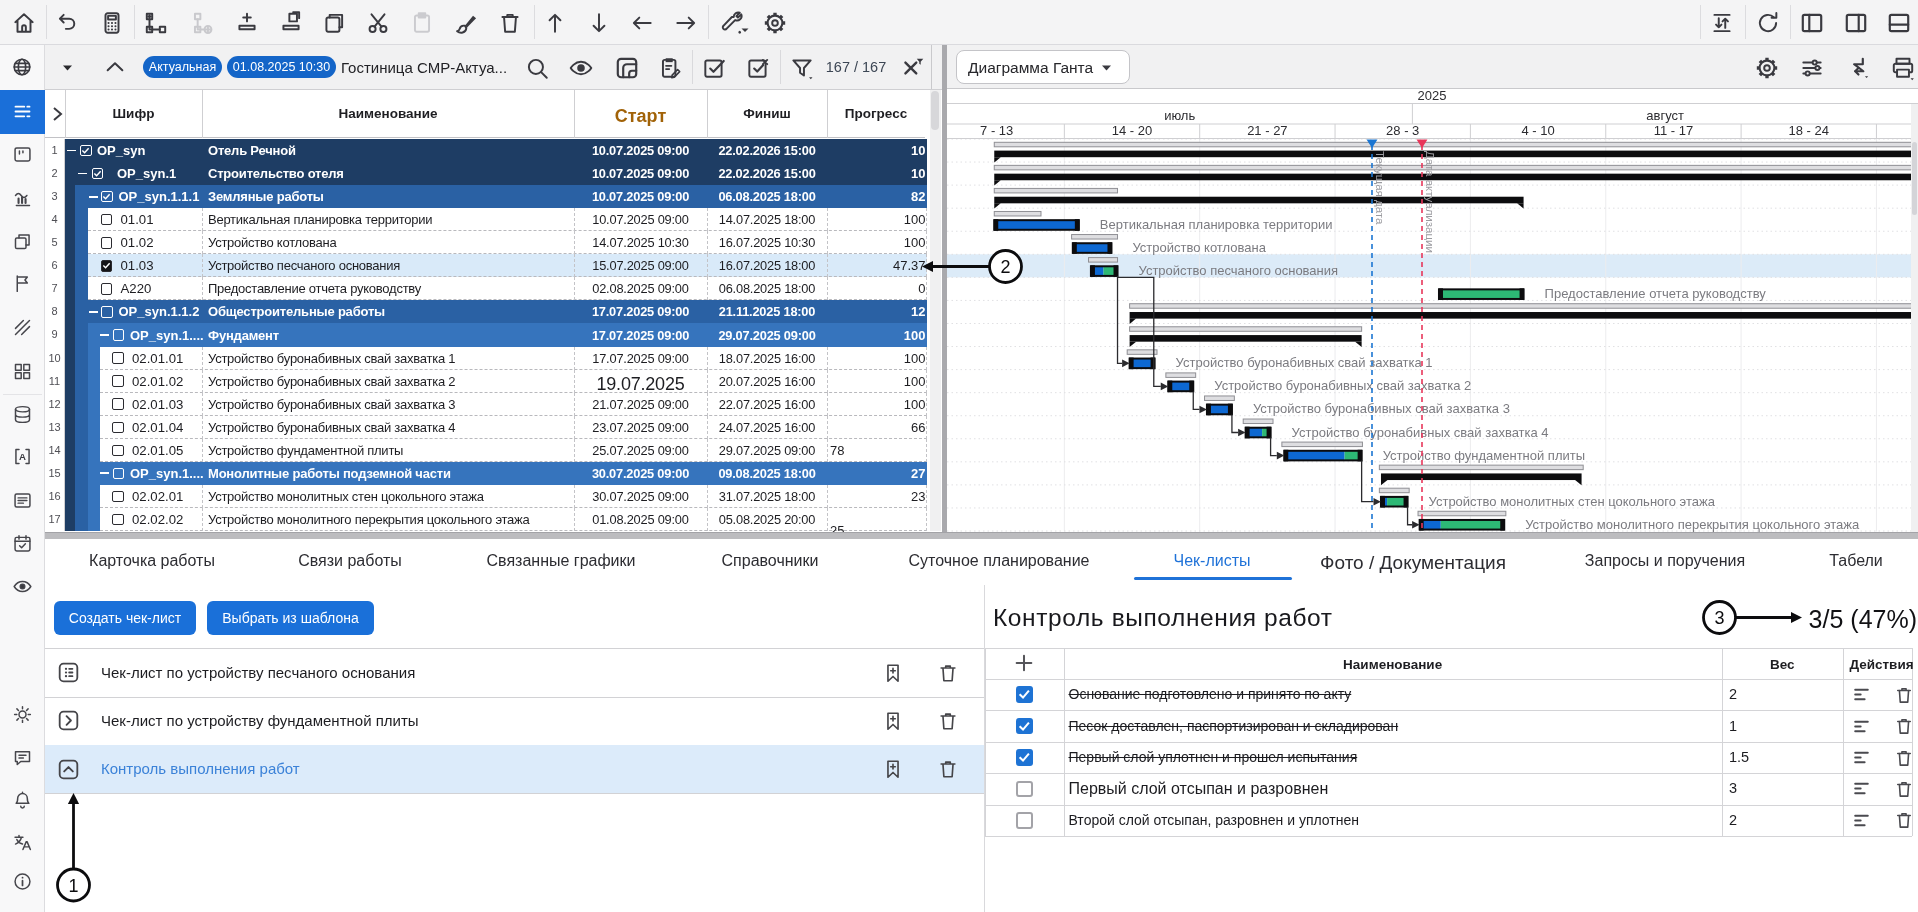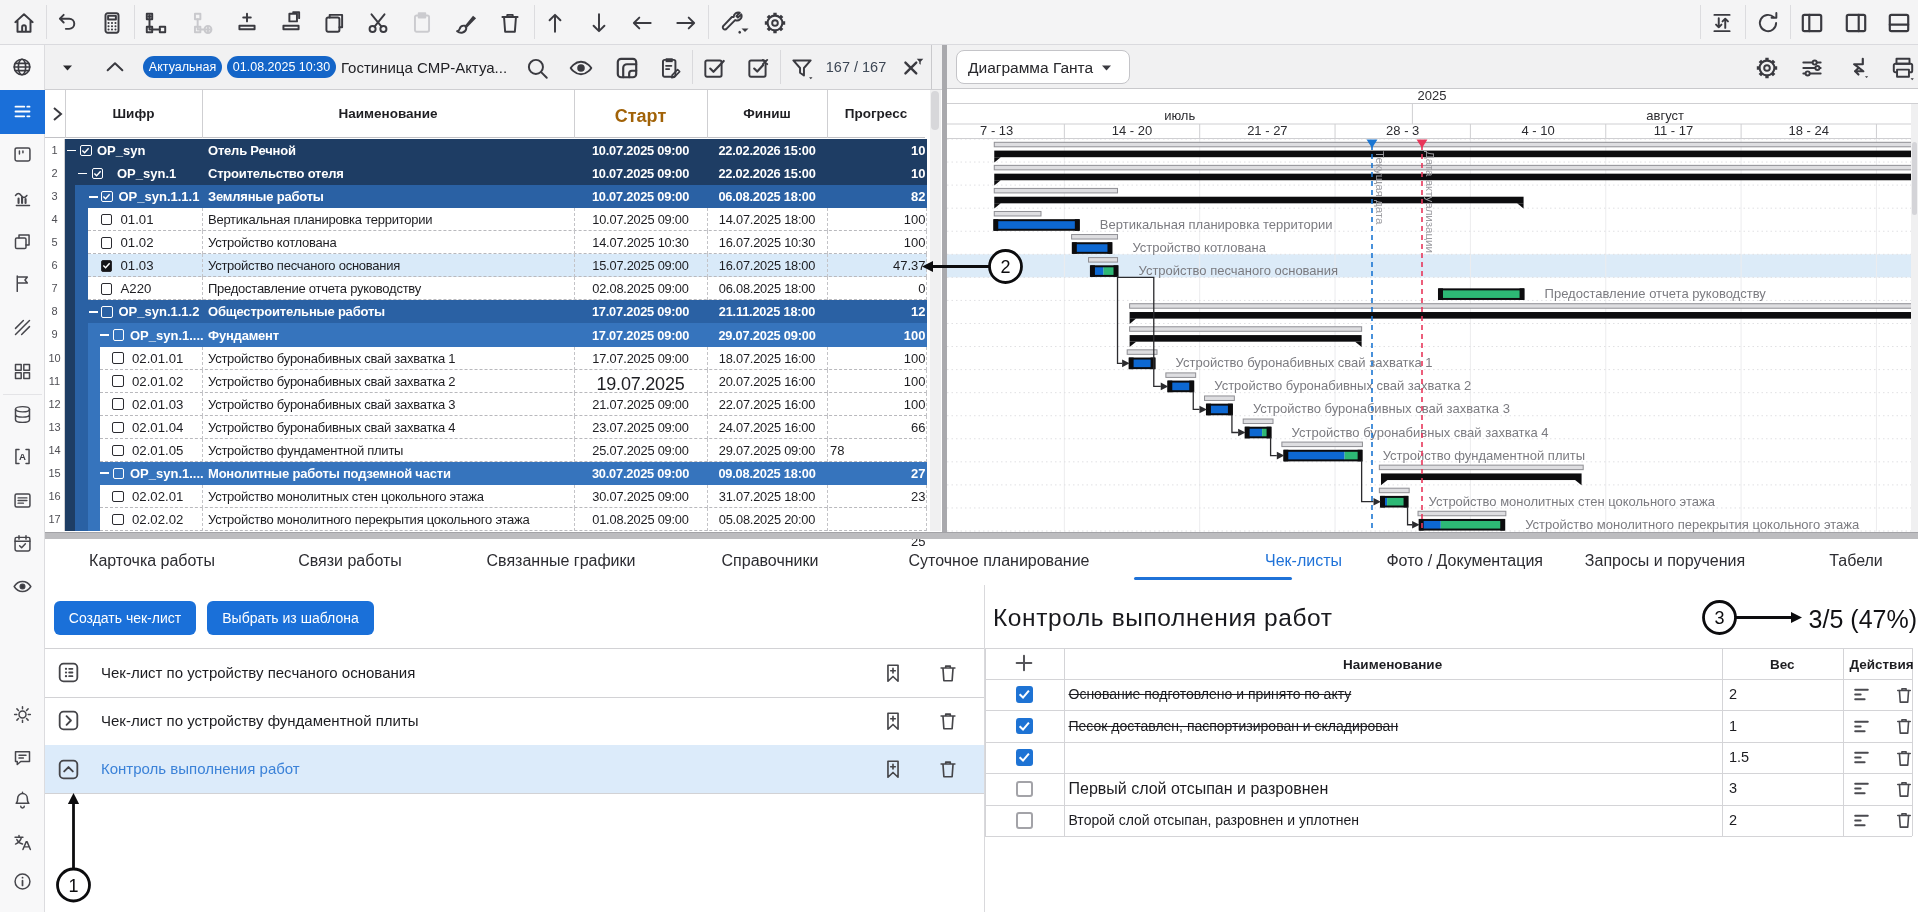--- a/index.html
+++ b/index.html
@@ -527,21 +527,21 @@
 <div class="a" style="left:202px;top:507.96px;width:1px;height:23.06px;border-left:1px dashed #c3c3c7"></div>
 <div class="a" style="left:574px;top:507.96px;width:1px;height:23.06px;border-left:1px dashed #c3c3c7"></div>
 <div class="a" style="left:707px;top:507.96px;width:1px;height:23.06px;border-left:1px dashed #c3c3c7"></div>
 <div class="a" style="left:827px;top:507.96px;width:1px;height:23.06px;border-left:1px dashed #c3c3c7"></div>
 <div class="a" style="left:926.2px;top:507.96px;width:1px;height:23.06px;border-left:1px dashed #c3c3c7"></div>
 <div class="a" style="left:112px;top:513.74px;width:11.5px;height:11.5px;border:1.5px solid #2b2b30;border-radius:2px;"></div>
 <div class="a" style="left:132px;top:511.99px;width:80px;height:15px;font-size:13.2px;color:#1d1d21">02.02.02</div>
 <div class="a" style="left:208px;top:511.99px;width:360px;height:15px;font-size:13px;letter-spacing:-0.25px;color:#1d1d21;white-space:nowrap;overflow:hidden">Устройство монолитного перекрытия цокольного этажа</div>
 <div class="a" style="left:574px;top:511.99px;width:133px;height:15px;font-size:12.8px;letter-spacing:-0.2px;color:#1d1d21;text-align:center">01.08.2025 09:00</div>
 <div class="a" style="left:707px;top:511.99px;width:120px;height:15px;font-size:12.8px;letter-spacing:-0.2px;color:#1d1d21;text-align:center">05.08.2025 20:00</div>
-<div class="a" style="left:830px;top:534px;width:95.5px;height:15px;font-size:13px;color:#1d1d21;text-align:right">25</div>
+<div class="a" style="left:830px;top:523px;width:95.5px;height:15px;font-size:13px;color:#1d1d21;text-align:left">25</div>
 <div class="a" style="left:929.5px;top:90px;width:11px;height:441px;background:#f0f0f1"></div>
 <div class="a" style="left:931px;top:90.5px;width:8px;height:39px;background:#d7d7da;border-radius:4px"></div>
 <div class="a" style="left:942.2px;top:45px;width:4.5px;height:493.5px;background:#a9a9ad"></div>
 <svg class="ic" style="left:947px;top:88px" width="971" height="443.5" viewBox="0 0 971 443.5">
       <rect x="0" y="0" width="971" height="443.5" fill="#fff"></rect>
       <rect x="0" y="166.3" width="971" height="23.06" fill="#dcebf8"></rect>
       <line x1="117.35" y1="50.5" x2="117.35" y2="443.5" stroke="#ececee" stroke-width="1"></line>
       <line x1="252.7" y1="50.5" x2="252.7" y2="443.5" stroke="#ececee" stroke-width="1"></line>
       <line x1="388.05" y1="50.5" x2="388.05" y2="443.5" stroke="#ececee" stroke-width="1"></line>
       <line x1="523.4" y1="50.5" x2="523.4" y2="443.5" stroke="#ececee" stroke-width="1"></line>
@@ -701,22 +701,22 @@
     </svg>
 <div class="a" style="left:947px;top:87.5px;width:971px;height:1px;background:#c9c9cc"></div>
 <div class="a" style="left:1911px;top:104px;width:7px;height:427.5px;background:#f0f0f1"></div>
 <div class="a" style="left:1912px;top:142px;width:5px;height:73px;background:#d4d4d8;border-radius:3px"></div>
 <div class="a" style="left:45px;top:531.5px;width:1873px;height:7px;background:#bcbcbf;border-top:1px solid #a3a3a7"></div>
 <div class="a" style="left:152px;top:552px;width:260px;height:20px;margin-left:-130px;text-align:center;font-size:16px;color:#2d2d32;white-space:nowrap">Карточка работы</div>
 <div class="a" style="left:350px;top:552px;width:260px;height:20px;margin-left:-130px;text-align:center;font-size:16px;color:#2d2d32;white-space:nowrap">Связи работы</div>
 <div class="a" style="left:561px;top:552px;width:260px;height:20px;margin-left:-130px;text-align:center;font-size:16px;color:#2d2d32;white-space:nowrap">Связанные графики</div>
 <div class="a" style="left:770px;top:552px;width:260px;height:20px;margin-left:-130px;text-align:center;font-size:16px;color:#2d2d32;white-space:nowrap">Справочники</div>
 <div class="a" style="left:999px;top:552px;width:260px;height:20px;margin-left:-130px;text-align:center;font-size:16px;color:#2d2d32;white-space:nowrap">Суточное планирование</div>
-<div class="a" style="left:1212px;top:552px;width:260px;height:20px;margin-left:-130px;text-align:right;font-size:16px;color:#1f72d8;white-space:nowrap">Чек-листы</div>
-<div class="a" style="left:1413px;top:552px;width:260px;height:20px;margin-left:-130px;text-align:right;font-size:16px;color:#2d2d32;white-space:nowrap">Фото / Документация</div>
+<div class="a" style="left:1212px;top:552px;width:260px;height:20px;margin-left:-130px;text-align:center;font-size:16px;color:#1f72d8;white-space:nowrap">Чек-листы</div>
+<div class="a" style="left:1413px;top:552px;width:260px;height:20px;margin-left:-130px;text-align:center;font-size:19px;color:#2d2d32;white-space:nowrap">Фото / Документация</div>
 <div class="a" style="left:1665px;top:552px;width:260px;height:20px;margin-left:-130px;text-align:center;font-size:16px;color:#2d2d32;white-space:nowrap">Запросы и поручения</div>
 <div class="a" style="left:1856px;top:552px;width:260px;height:20px;margin-left:-130px;text-align:center;font-size:16px;color:#2d2d32;white-space:nowrap">Табели</div>
 <div class="a" style="left:1134px;top:576.5px;width:158px;height:3px;background:#1f72d8;border-radius:2px"></div>
 <div class="a" style="left:54px;top:601px;width:142px;height:34px;background:#1a70d9;border-radius:6px;color:#fff;font-size:14px;line-height:34px;text-align:center">Создать чек-лист</div>
 <div class="a" style="left:207px;top:601px;width:167px;height:34px;background:#1a70d9;border-radius:6px;color:#fff;font-size:14px;line-height:34px;text-align:center">Выбрать из шаблона</div>
 <div class="a" style="left:45px;top:647.5px;width:939px;height:1px;background:#d2d2d5"></div>
 <div class="a" style="left:45px;top:696.5px;width:939px;height:1px;background:#d2d2d5"></div>
 <svg class="ic" style="left:56.5px;top:661px" width="23" height="23" viewBox="0 0 24 24" fill="none" stroke="#454549" stroke-linecap="round" stroke-linejoin="round">
       <rect x="2.8" y="2.8" width="18.4" height="18.4" rx="4" stroke-width="1.9"></rect>
       <path d="M9.3 8.2h.2M9.3 12h.2M9.3 15.8h.2" stroke-width="2.2"></path>
@@ -808,20 +808,21 @@
       <path d="M4 6h16M4 12h7M4 18h12"></path>
     </svg>
 <svg class="ic" style="left:1894px;top:716.1px" width="20" height="20" viewBox="0 0 24 24" fill="none" stroke="#4a4a4f" stroke-width="1.9" stroke-linecap="round" stroke-linejoin="round">
       <path d="M4.5 6.5h15M9.5 6.5V4.5h5v2M6.5 6.5 7.5 20.5h9l1-14"></path>
     </svg>
 <div class="a" style="left:1016px;top:749.25px;width:16.5px;height:16.5px;background:#1e73d4;border-radius:3px">
       <svg width="16.5" height="16.5" viewBox="0 0 16 16" style="position:absolute;left:0;top:0">
         <path d="M3.5 8 6.8 11.2 12.5 4.5" stroke="#fff" stroke-width="2" fill="none"></path>
       </svg>
     </div>
+<div class="a" style="left:1068.5px;top:749px;width:640px;height:17px;font-size:14px;color:#1c1c20;text-decoration:line-through;white-space:nowrap">Первый слой уплотнен и прошел испытания</div>
 <div class="a" style="left:1729px;top:749px;width:60px;height:17px;font-size:14.5px;color:#1c1c20">1.5</div>
 <svg class="ic" style="left:1852px;top:748px" width="19" height="19" viewBox="0 0 24 24" fill="none" stroke="#4a4a4f" stroke-width="2.4" stroke-linecap="round">
       <path d="M4 6h16M4 12h7M4 18h12"></path>
     </svg>
 <svg class="ic" style="left:1894px;top:747.5px" width="20" height="20" viewBox="0 0 24 24" fill="none" stroke="#4a4a4f" stroke-width="1.9" stroke-linecap="round" stroke-linejoin="round">
       <path d="M4.5 6.5h15M9.5 6.5V4.5h5v2M6.5 6.5 7.5 20.5h9l1-14"></path>
     </svg>
 <div class="a" style="left:1016px;top:780.65px;width:16.5px;height:16.5px;background:#fff;border:2px solid #a3a3a8;border-radius:3px"></div>
 <div class="a" style="left:1068.5px;top:780.4px;width:640px;height:17px;font-size:16px;color:#1c1c20;white-space:nowrap">Первый слой отсыпан и разровнен</div>
 <div class="a" style="left:1729px;top:780.4px;width:60px;height:17px;font-size:14.5px;color:#1c1c20">3</div>

